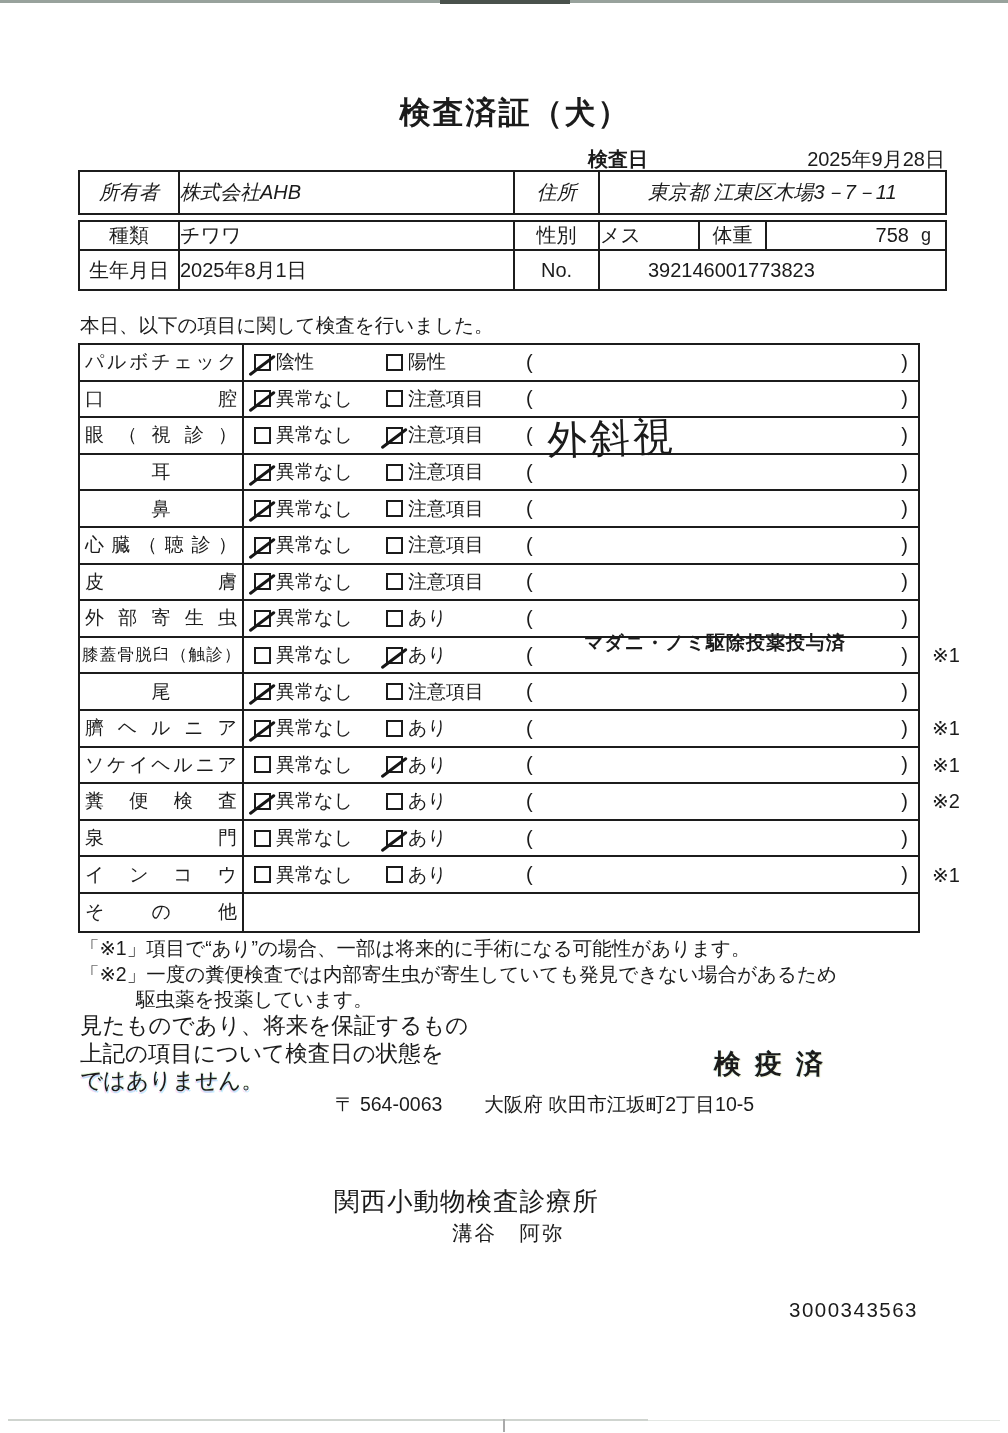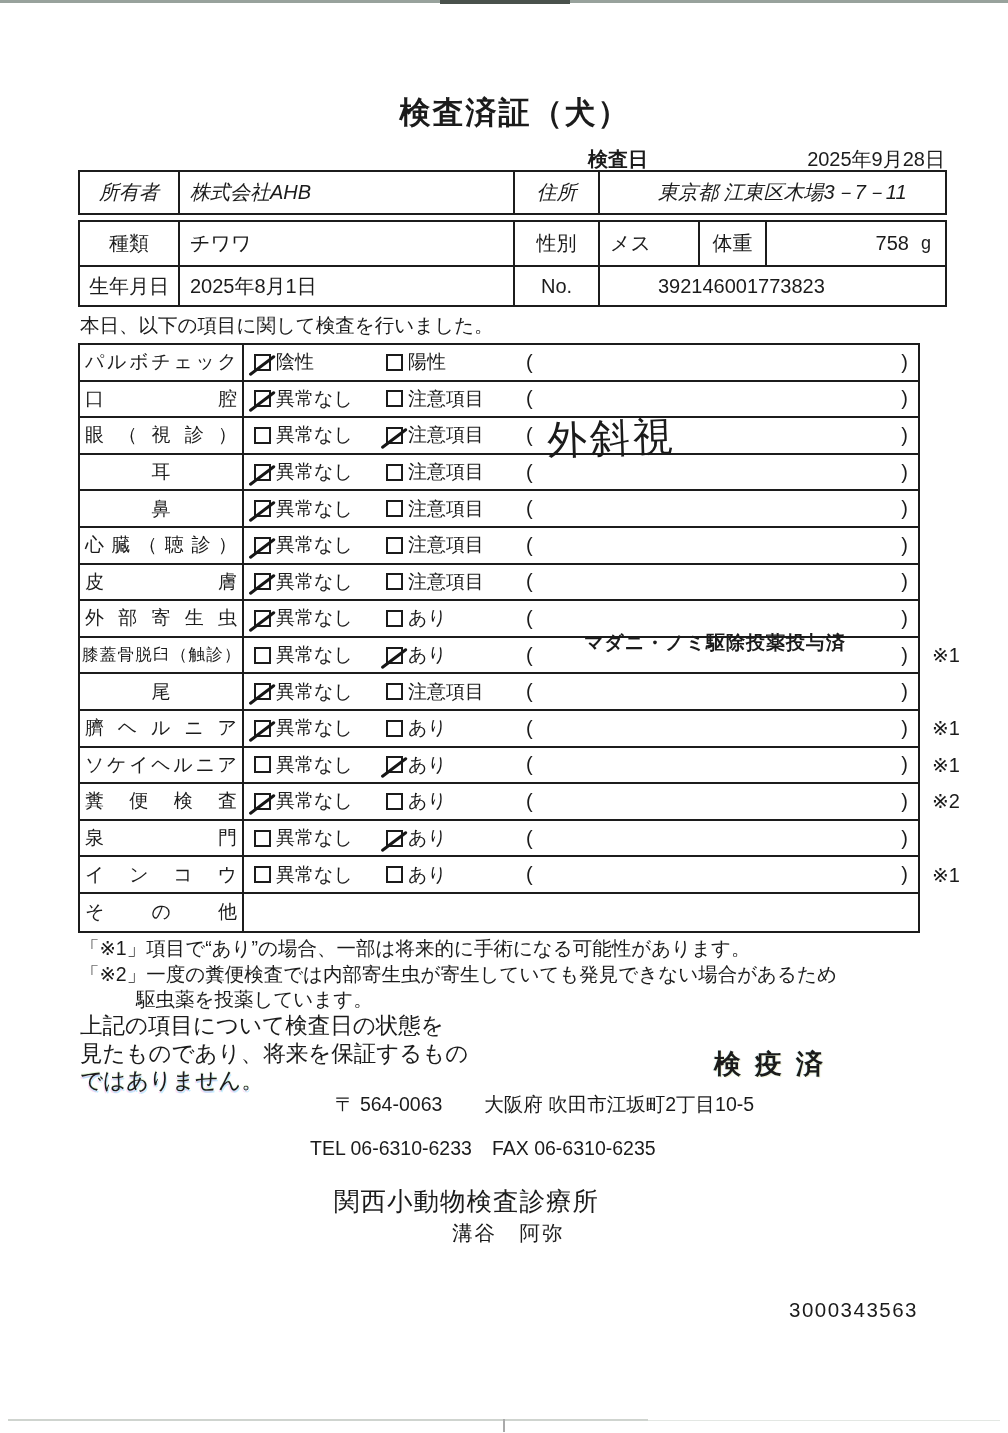--- a/index.html
+++ b/index.html
@@ -17,26 +17,26 @@
   .insp-date-line{position:absolute;top:146px;left:78px;width:869px;height:24px;font-size:20px;}
   .insp-date-label{position:absolute;left:510px;top:0;font-weight:600;}
   .insp-date-value{position:absolute;right:2px;top:0;}
 
   
   .htable{position:absolute;left:78px;width:869px;border:2.5px solid #1c1c1c;box-sizing:border-box;}
   .hrow{display:grid;height:41px;align-items:center;box-sizing:border-box;}
   .hrow + .hrow{border-top:2px solid #1c1c1c;}
   .hcell{height:100%;display:flex;align-items:center;box-sizing:border-box;font-size:20px;overflow:hidden;white-space:nowrap;}
   .hcell.lbl{justify-content:center;border-right:2px solid #1c1c1c;}
-  .hcell.val{padding-left:10px;border-right:2px solid #1c1c1c;}
+  .hcell.val{border-right:2px solid #1c1c1c;}
   .hcell.last{border-right:none;margin-left:48px;}
   .owner-table{top:170px;}
   .owner-table .hrow{grid-template-columns:100px 335px 85px 1fr;font-style:italic;}
   .pet-table{top:220px;}
-  .pet-row1{grid-template-columns:100px 335px 85px 100px 67px 1fr;height:43px;}
+  .pet-row1{grid-template-columns:100px 335px 85px 100px 67px 1fr;height:27px;}
   .pet-row2{grid-template-columns:100px 335px 85px 1fr;height:40px;}
   .weight-val{justify-content:flex-end;padding-right:14px;}
   .weight-unit{margin-left:12px;font-size:18px;}
 
   .intro{position:absolute;top:312px;left:80px;font-size:19.5px;}
 
   
   .checktable{position:absolute;top:343px;left:78px;width:842px;border:2.5px solid #1c1c1c;box-sizing:border-box;background:#fff;}
   .checkrow{position:relative;height:36.6px;box-sizing:border-box;border-bottom:2px solid #1c1c1c;}
   .checkrow:last-child{border-bottom:none;}
@@ -466,32 +466,29 @@
     </div>
     </div>
 
   <div class="footnotes">
     <div>「※1」項目で“あり”の場合、一部は将来的に手術になる可能性があります。</div>
     <div>「※2」一度の糞便検査では内部寄生虫が寄生していても発見できない場合があるため</div>
     <div class="footnote-indent">駆虫薬を投薬しています。</div>
   </div>
 
   <div class="disclaimer">
+    <div>見たものであり、将来を保証するもの</div>
     <div>上記の項目について検査日の状態を</div>
-    <div>見たものであり、将来を保証するもの</div>
     <div class="fringed">ではありません。</div>
   </div>
 
   <div class="stamp">検疫済</div>
 
   <div class="postal-line">
     <span>〒 564-0063</span><span class="gap"></span><span>大阪府 吹田市江坂町2丁目10-5</span>
-  </div>
-  <div class="tel-line">
-    <span>TEL 06-6310-6233</span><span class="gap"></span><span>FAX 06-6310-6235</span>
   </div>
   <div class="clinic-name">関西小動物検査診療所</div>
   <div class="vet-name">溝谷　阿弥</div>
   <div class="serial">3000343563</div>
 
   <div class="scan-bottom"></div>
   <div class="scan-bottom2"></div>
   <div class="scan-tick"></div>
 </div>
 

